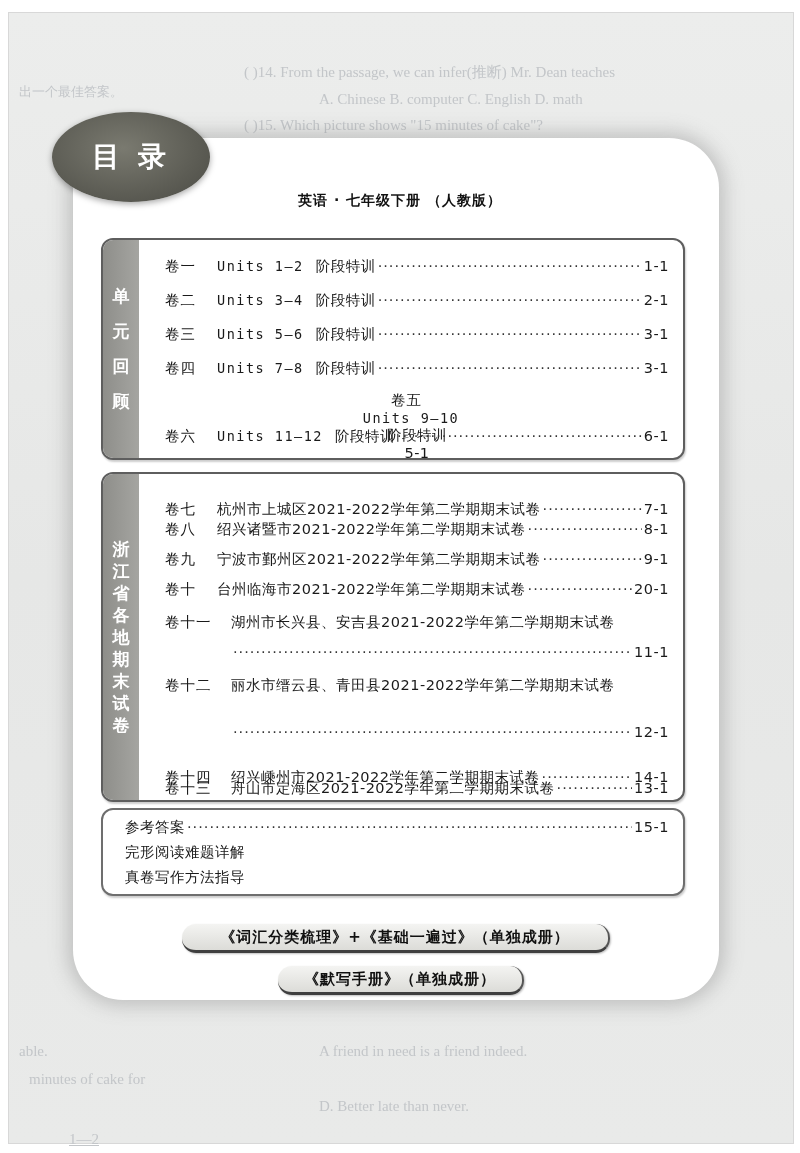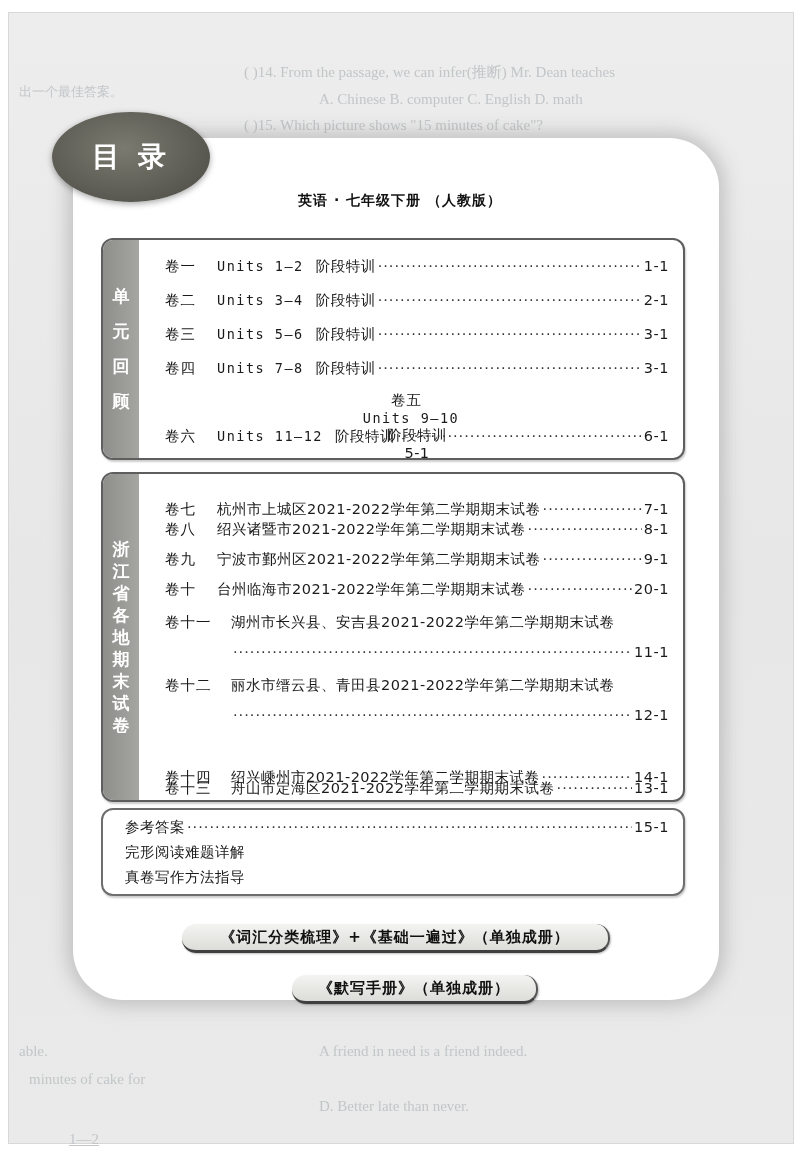--- a/index.html
+++ b/index.html
@@ -71,21 +71,21 @@
     .sec3 .row { left: 22px; right: 14px; }
     .pill {
       position: absolute; height: 26px; border-radius: 14px;
       background: linear-gradient(180deg, #f4f4f2 0%, #dcdcd8 100%);
       border-bottom: 3px solid #3f3f3f; border-right: 2px solid #555;
       display: flex; align-items: center; justify-content: center;
       font-size: 15px; font-weight: bold; letter-spacing: 1px; color: #111;
       box-shadow: 1px 1px 2px rgba(0,0,0,0.25);
     }
     .pill1 { left: 182px; top: 924px; width: 426px; }
-    .pill2 { left: 292px; top: 966px; width: 244px; margin-top: 9px; }
+    .pill2 { left: 278px; top: 966px; width: 244px; }
   </style>
 </head>
 <body>
 
 <div class="page">
 
   <div class="ghost" style="left:10px;top:70px;font-size:13px;">出一个最佳答案。</div>
   <div class="ghost" style="left:235px;top:50px;">( )14. From the passage, we can infer(推断) Mr. Dean teaches</div>
   <div class="ghost" style="left:310px;top:78px;">A. Chinese    B. computer    C. English    D. math</div>
   <div class="ghost" style="left:235px;top:104px;">( )15. Which picture shows "15 minutes of cake"?</div>
@@ -199,21 +199,21 @@
     </div>
     <div class="row" style="top:167px;left:66px;">
       <span class="dots"></span>
       <span class="pg">11-1</span>
     </div>
 
     <div class="row" style="top:200px;">
       <span class="vol" style="width:66px;">卷十二</span>
       <span class="txt">丽水市缙云县、青田县2021-2022学年第二学期期末试卷</span>
     </div>
-    <div class="row" style="top:230px;left:66px;">
+    <div class="row" style="top:247px;left:66px;">
       <span class="dots"></span>
       <span class="pg">12-1</span>
     </div>
     <div class="row" style="top:263px;margin-top:40px;">
       <span class="vol" style="width:66px;">卷十三</span>
       <span class="txt">舟山市定海区2021-2022学年第二学期期末试卷</span>
       <span class="dots"></span>
       <span class="pg">13-1</span>
     </div>
     <div class="row" style="top:292px;">

